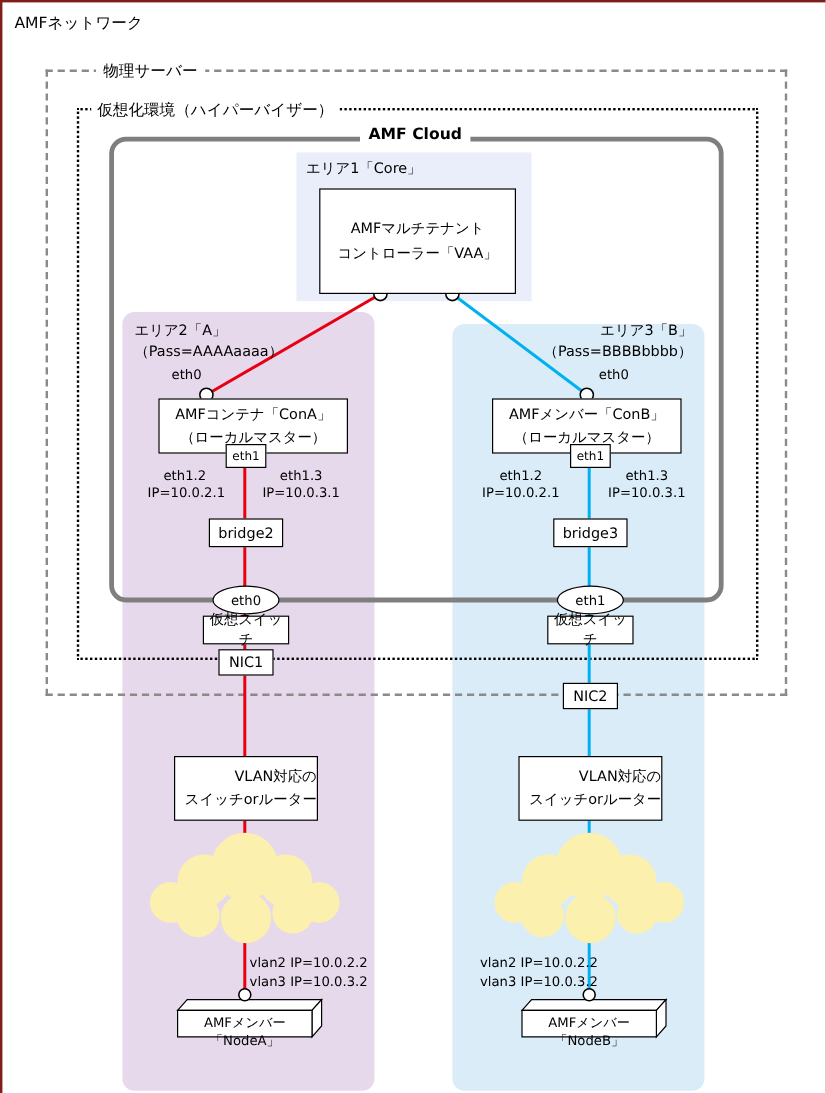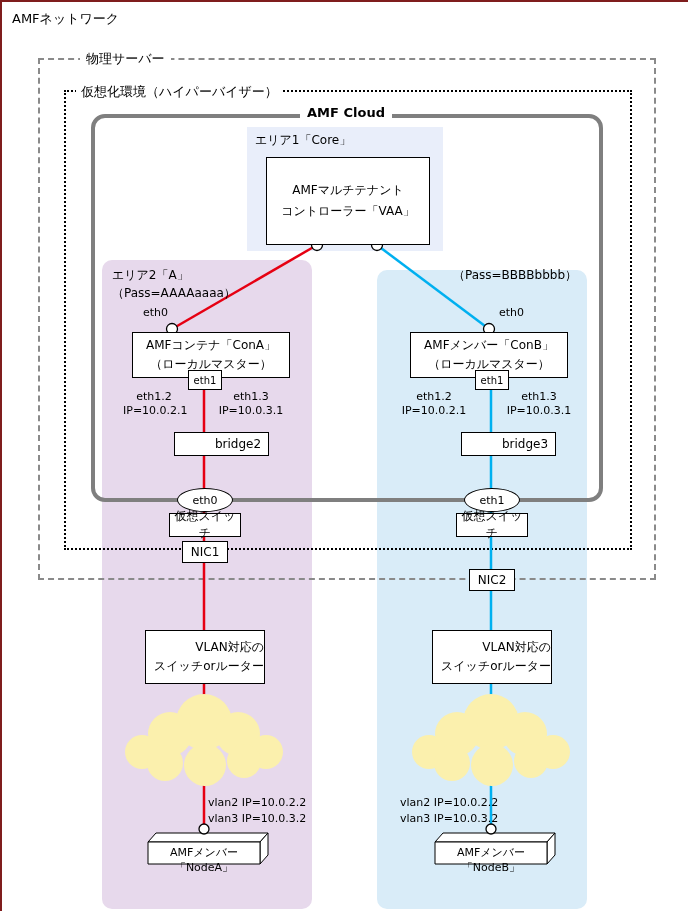--- a/index.html
+++ b/index.html
@@ -37,21 +37,21 @@
     background:#fff; border:1px solid #000;
     display:flex; flex-direction:column; align-items:center; justify-content:center;
     font-size:12px; text-align:center;
   }
   .vaa { left:264px; top:155px; width:162px; height:86px; line-height:21px; }
   .con-a { left:130px; top:330px; width:156px; height:44px; line-height:19px; }
   .con-b { left:408px; top:330px; width:156px; height:44px; line-height:19px; }
   .ethchip { font-size:10px; height:18px; width:32px; }
   .ethchip-a { left:186px; top:368px; }
   .ethchip-b { left:473px; top:368px; }
-  .bridge { width:60px; height:22px;padding-left:33px; }
+  .bridge { width:60px; height:22px; }
   .bridge-a { left:172px; top:430px; }
   .bridge-b { left:459px; top:430px;text-align:right; }
   .ellipse { width:54px; height:22px; border-radius:50%; font-size:11px; }
   .ellipse-a { left:175px; top:486px; }
   .ellipse-b { left:462px; top:486px; }
   .vswitch { width:70px; height:22px; }
   .vswitch-a { left:167px; top:511px; }
   .vswitch-b { left:454px; top:511px; }
   .nic { width:44px; height:20px; }
   .nic-a { left:180px; top:539px; }
@@ -151,20 +151,21 @@
     <div>AMFマルチテナント</div>
     <div>コントローラー「VAA」</div>
   </div>
 
   <div class="abs area-label col-a-label">
     <div>エリア2「A」</div>
     <div>（Pass=AAAAaaaa）</div>
   </div>
 
   <div class="abs area-label col-b-label">
+    <div>エリア3「B」</div>
     <div>（Pass=BBBBbbbb）</div>
   </div>
 
   <div class="abs portlabel eth0-label-a">eth0</div>
   <div class="abs box con-a">
     <div>AMFコンテナ「ConA」</div>
     <div>（ローカルマスター）</div>
   </div>
   <div class="abs box ethchip ethchip-a">eth1</div>
   <div class="abs subif subif-a-left">

